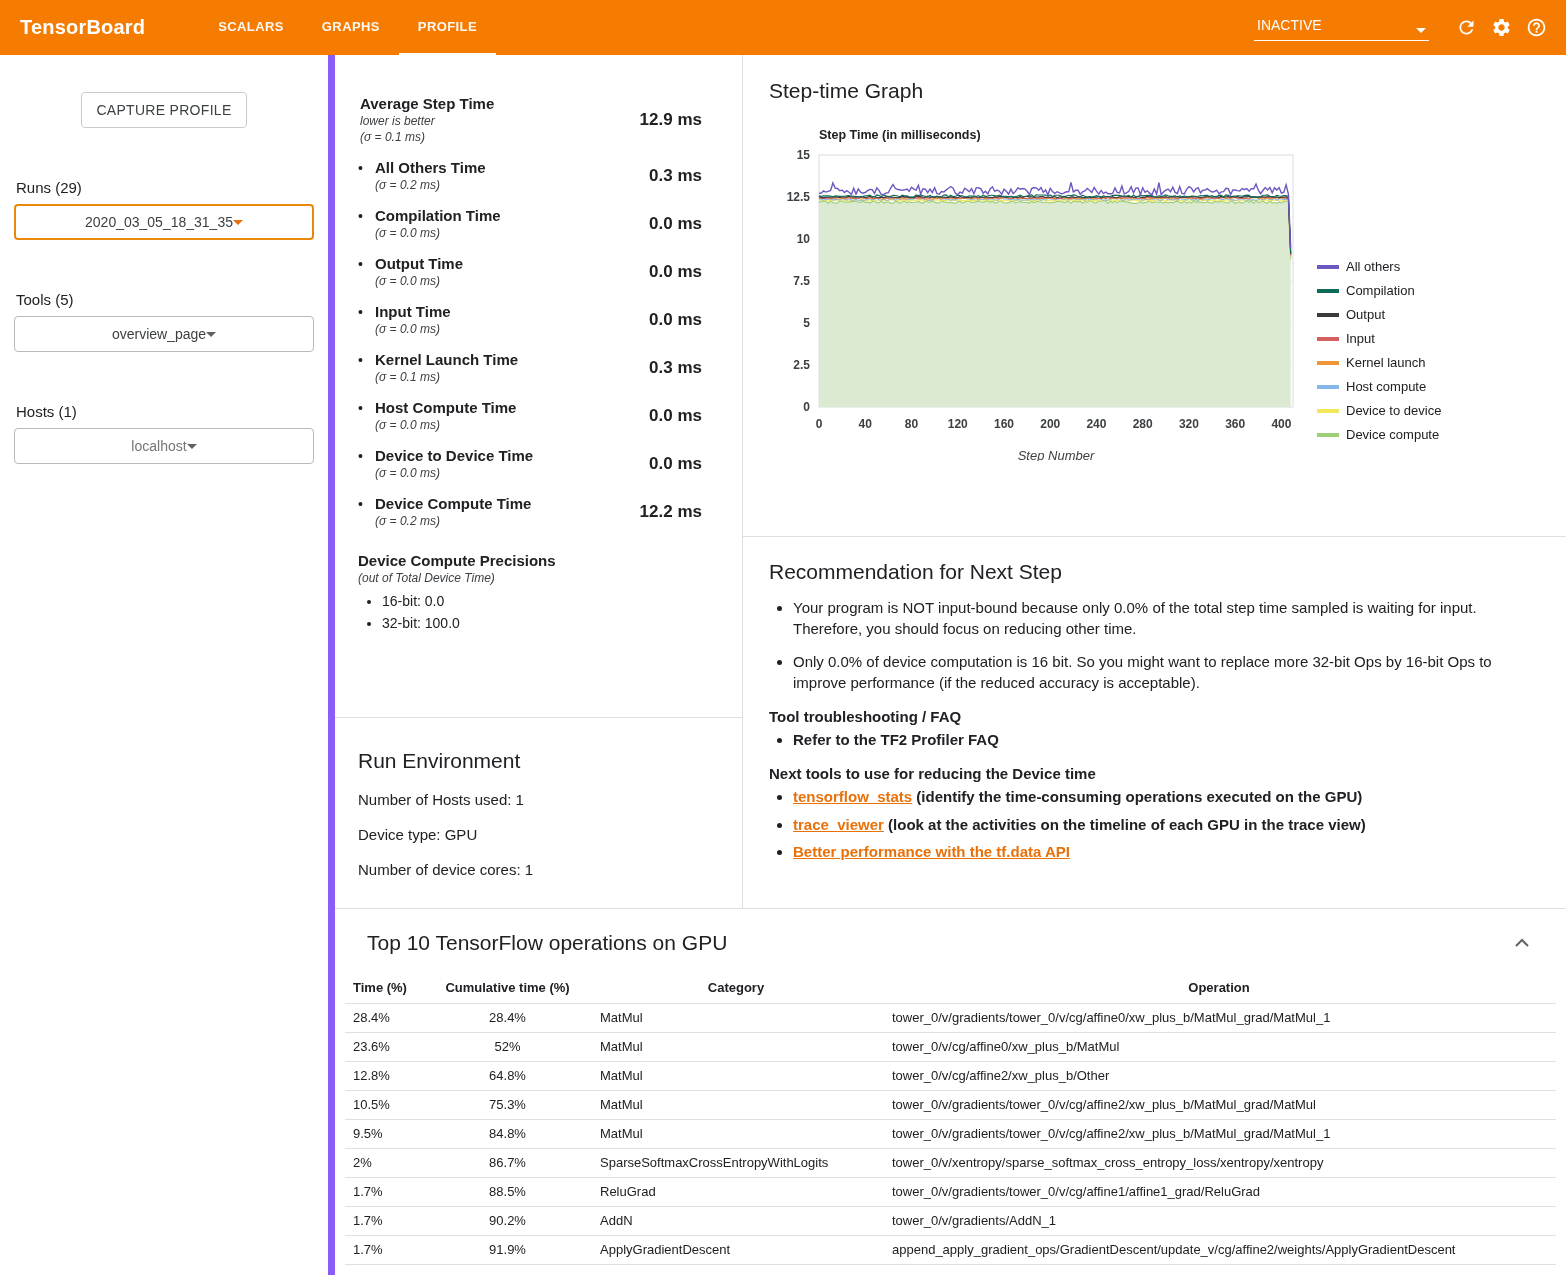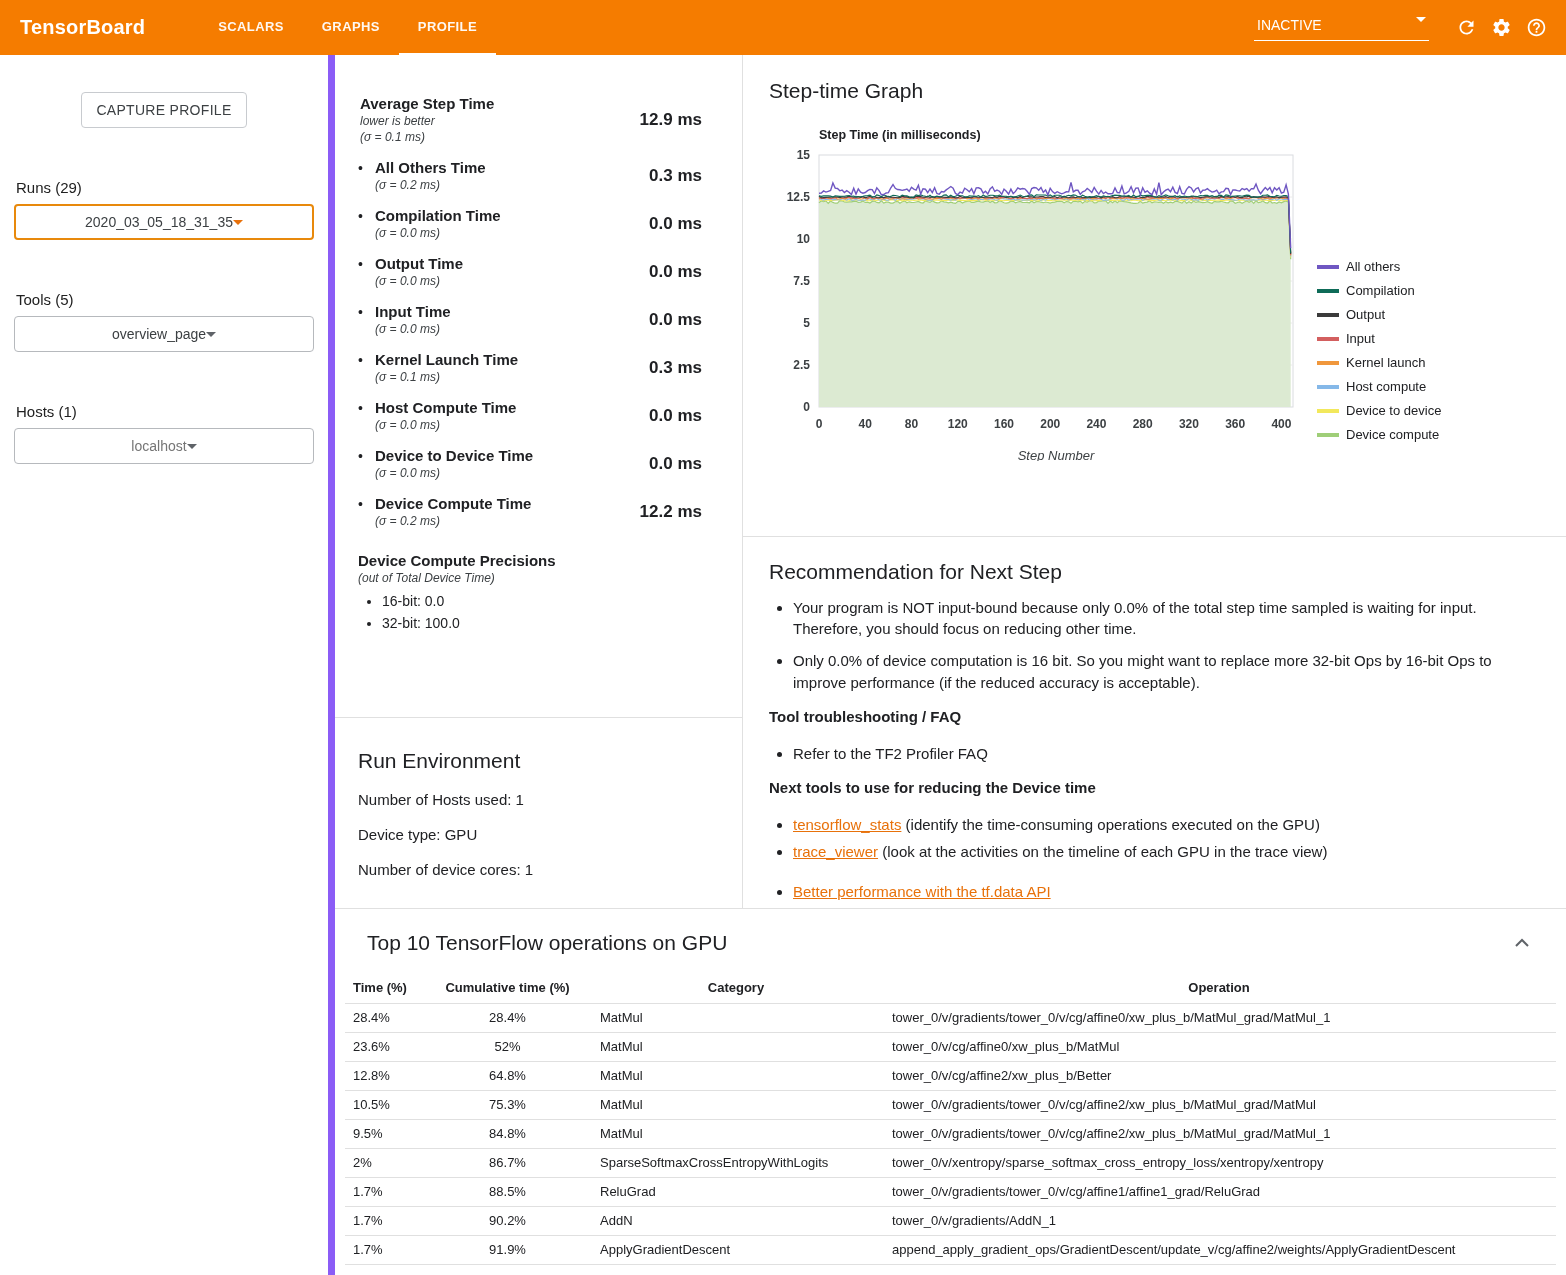--- a/index.html
+++ b/index.html
@@ -6,21 +6,21 @@
   body { margin:0; font-family:"Liberation Sans", sans-serif; color:#202124; background:#fff; }
   .app { width:1566px; height:1275px; overflow:hidden; background:#fff; display:flex; flex-direction:column; }
 
   
   .topbar { height:55px; background:#f57c00; display:flex; align-items:center; color:#fff; padding:0 18px 0 20px; flex-shrink:0; }
   .brand { font-size:20px; font-weight:700; letter-spacing:.2px; }
   .tabs { display:flex; margin-left:54px; height:55px; }
   .tab { display:flex; align-items:center; padding:0 19px; font-size:13px; font-weight:700; letter-spacing:.4px; color:rgba(255,255,255,.95); cursor:pointer; border-bottom:2px solid transparent; }
   .tab.active { border-bottom:2px solid #fff; }
   .topbar-right { margin-left:auto; display:flex; align-items:center; }
-  .status-select { width:175px; border-bottom:1px solid #fff; display:flex; justify-content:space-between; align-items:flex-start; font-size:14px; padding:2px 3px 7px 3px; cursor:pointer; margin-right:14px; }
+  .status-select { width:175px; border-bottom:1px solid #fff; display:flex; justify-content:space-between; align-items:flex-end; font-size:14px; padding:2px 3px 7px 3px; cursor:pointer; margin-right:14px; }
   .tb-icon { width:24px; height:24px; margin-left:11px; cursor:pointer; display:inline-flex; align-items:center; justify-content:center; }
   .tb-icon svg { width:21px; height:21px; fill:#fff; }
 
   
   .caret { width:0; height:0; border-left:5px solid transparent; border-right:5px solid transparent; border-top:5px solid #5f6368; }
   .caret.white { border-top-color:#fff; }
   .caret.orange { border-top-color:#e8710a; }
 
   
   .body { display:flex; flex:1; min-height:0; }
@@ -67,21 +67,21 @@
   #step-chart .cxlabel { font-size:13px; font-style:italic; fill:#3c4043; }
   .legend { margin:134px 0 0 8px; }
   .legend-item { display:flex; align-items:center; margin-bottom:9px; }
   .swatch { width:22px; height:4px; margin-right:7px; flex-shrink:0; }
   .legend-label { font-size:13px; color:#202124; }
 
   
   .rec-sec { padding:23px 36px 0 26px; }
   .rec-list { margin:13px 0 0; padding-left:24px; font-size:15px; }
   .rec-list li { margin-bottom:11px; line-height:1.42; }
-  .rec-list.tight { margin-top:18px; }
+  .rec-list.tight { margin-top:4px;font-weight:bold; }
   .rec-list.tight li { margin-bottom:6px; }
   .sub-head { font-size:15px; font-weight:700; margin-top:15px; color:#202124; }
   .link { color:#e8710a; text-decoration:underline; cursor:pointer; }
 
   
   .top10 { border-top:1px solid #e0e0e0; height:367px; padding:22px 10px 0; overflow:hidden; }
   .top10-head { display:flex; justify-content:space-between; align-items:center; padding:0 26px 0 22px; }
   .collapse { cursor:pointer; display:inline-flex; }
   .ops-table { width:100%; border-collapse:collapse; margin-top:17px; table-layout:fixed; }
   .ops-table th, .ops-table td { border-bottom:1px solid #e0e0e0; height:29px; font-size:13px; padding:0 8px; overflow:hidden; white-space:nowrap; text-overflow:ellipsis; color:#202124; }
@@ -393,21 +393,21 @@
               <tr>
                 <td class="c0">23.6%</td>
                 <td class="c1">52%</td>
                 <td class="c2">MatMul</td>
                 <td class="c3">tower_0/v/cg/affine0/xw_plus_b/MatMul</td>
               </tr>
               <tr>
                 <td class="c0">12.8%</td>
                 <td class="c1">64.8%</td>
                 <td class="c2">MatMul</td>
-                <td class="c3">tower_0/v/cg/affine2/xw_plus_b/Better</td>
+                <td class="c3">tower_0/v/cg/affine2/xw_plus_b/Other</td>
               </tr>
               <tr>
                 <td class="c0">10.5%</td>
                 <td class="c1">75.3%</td>
                 <td class="c2">MatMul</td>
                 <td class="c3">tower_0/v/gradients/tower_0/v/cg/affine2/xw_plus_b/MatMul_grad/MatMul</td>
               </tr>
               <tr>
                 <td class="c0">9.5%</td>
                 <td class="c1">84.8%</td>

